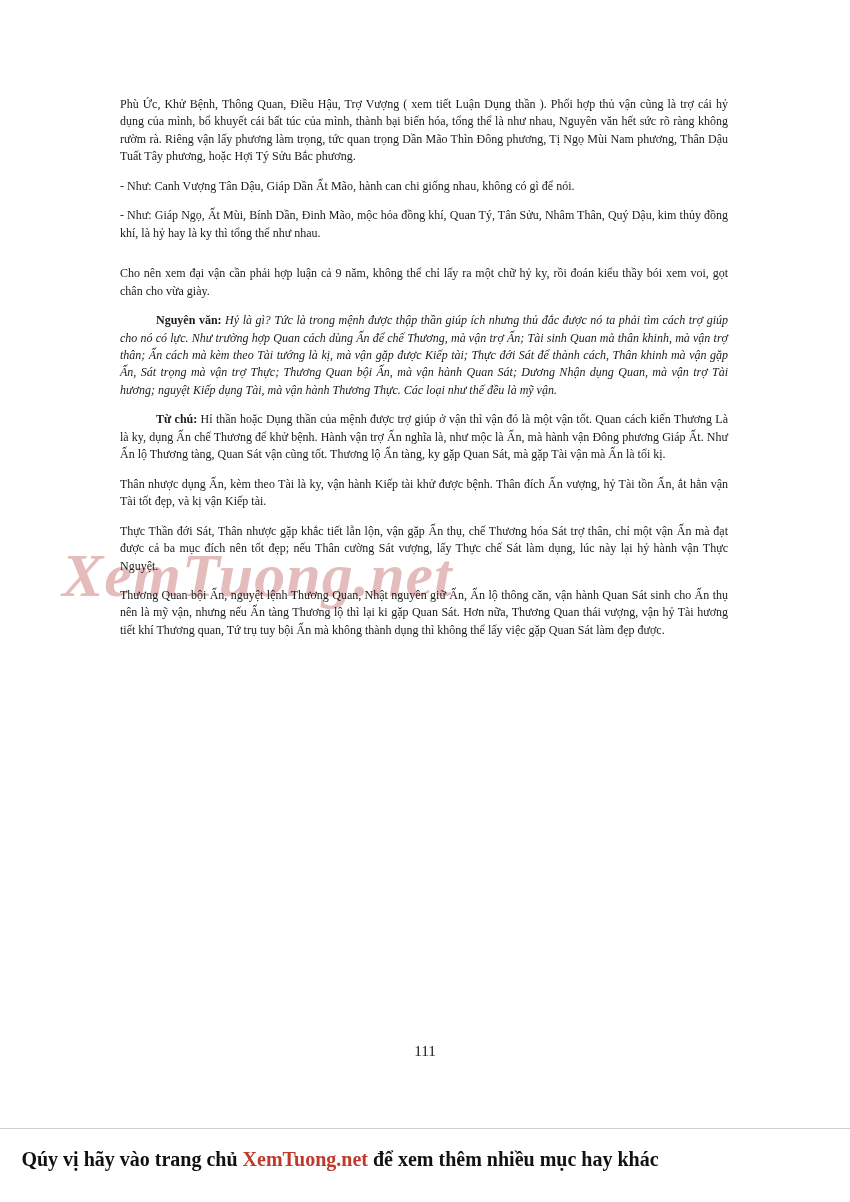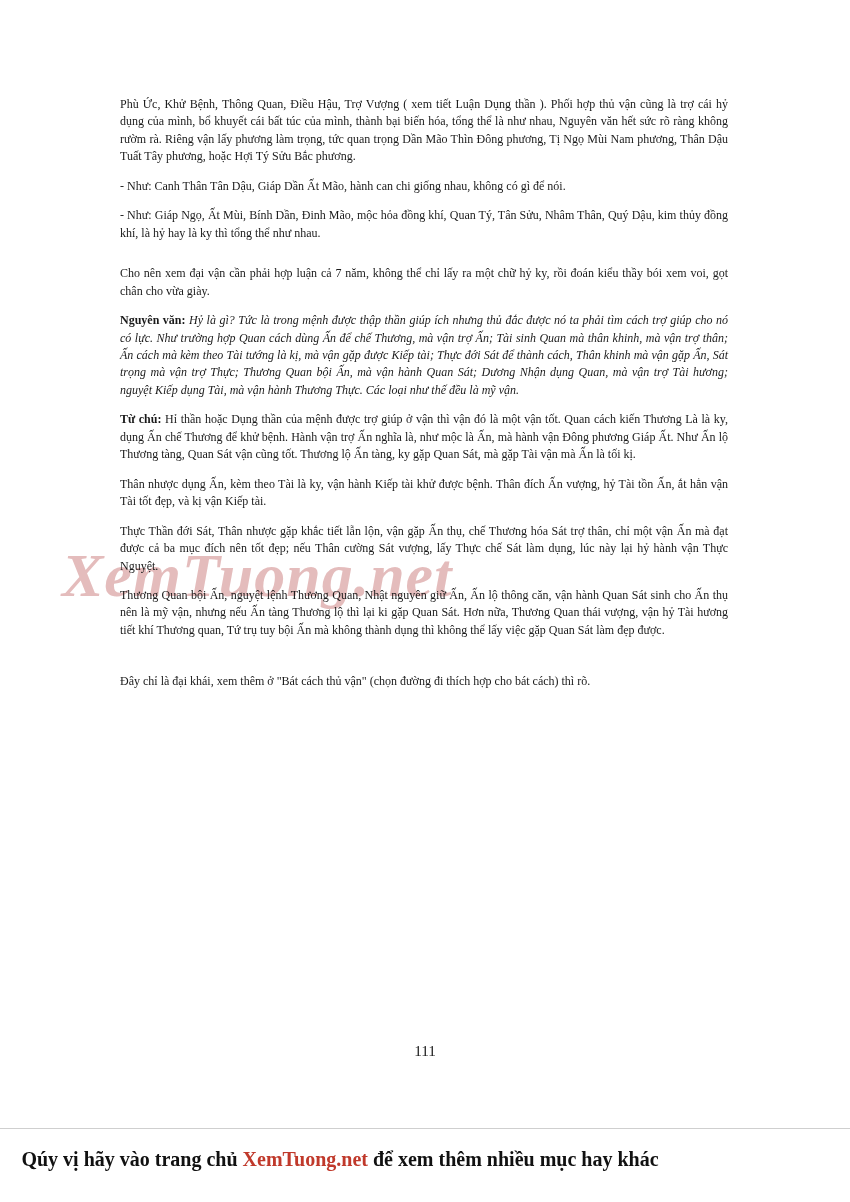--- a/index.html
+++ b/index.html
@@ -36,20 +36,21 @@
     text-indent: 0;
   }
   .para-indent {
     text-indent: 36px;
   }
   .para-dash {
     text-indent: 36px;
   }
   .bold {
     font-weight: bold;
+    margin-left: 36px;
   }
   .block-italic {
     font-style: italic;
   }
   .gap {
     height: 11px;
   }
   .page-number {
     position: absolute;
     left: 0;
@@ -112,29 +113,29 @@
 
   <div class="watermark">
     <span class="wm-red">XemTuong.net</span>
   </div>
 
   <div class="content">
 
     <p class="para-indent">Phù Ức, Khử Bệnh, Thông Quan, Điều Hậu, Trợ Vượng ( xem tiết Luận Dụng thần ). Phối hợp thủ vận cũng là trợ cái hỷ dụng của mình, bổ khuyết cái bất túc của mình, thành bại biến hóa, tổng thể là như nhau, Nguyên văn hết sức rõ ràng không rườm rà. Riêng vận lấy phương làm trọng, tức quan trọng Dần Mão Thìn Đông phương, Tị Ngọ Mùi Nam phương, Thân Dậu Tuất Tây phương, hoặc Hợi Tý Sửu Bắc phương.</p>
     <div class="gap"></div>
 
-    <p class="para-dash">- Như: Canh Thân Tân Dậu, Giáp Dần Ất Mão, hành can chi giống nhau, không có gì để nói.</p>
+    <p class="para-dash">- Như: Canh Vượng Tân Dậu, Giáp Dần Ất Mão, hành can chi giống nhau, không có gì để nói.</p>
     <div class="gap"></div>
 
     <p class="para-dash">- Như: Giáp Ngọ, Ất Mùi, Bính Dần, Đinh Mão, mộc hỏa đồng khí, Quan Tý, Tân Sửu, Nhâm Thân, Quý Dậu, kim thủy đồng khí, là hỷ hay là ky thì tổng thể như nhau.</p>
     <div class="gap"></div>
 
     <div class="gap"></div>
 
-    <p class="para-indent">Cho nên xem đại vận cần phải hợp luận cả 7 năm, không thể chỉ lấy ra một chữ hỷ ky, rồi đoán kiểu thầy bói xem voi, gọt chân cho vừa giày.</p>
+    <p class="para-indent">Cho nên xem đại vận cần phải hợp luận cả 9 năm, không thể chỉ lấy ra một chữ hỷ ky, rồi đoán kiểu thầy bói xem voi, gọt chân cho vừa giày.</p>
     <div class="gap"></div>
 
     <p class="para-indent block-italic"><span class="bold" style="font-style:normal">Nguyên văn:</span><span> Hỷ là gì? Tức là trong mệnh được thập thần giúp ích nhưng thủ đắc được nó ta phải tìm cách trợ giúp cho nó có lực. Như trường hợp Quan cách dùng Ấn để chế Thương, mà vận trợ Ấn; Tài sinh Quan mà thân khinh, mà vận trợ thân; Ấn cách mà kèm theo Tài tướng là kị, mà vận gặp được Kiếp tài; Thực đới Sát để thành cách, Thân khinh mà vận gặp Ấn, Sát trọng mà vận trợ Thực; Thương Quan bội Ấn, mà vận hành Quan Sát; Dương Nhận dụng Quan, mà vận trợ Tài hương; nguyệt Kiếp dụng Tài, mà vận hành Thương Thực. Các loại như thế đều là mỹ vận.</span></p>
     <div class="gap"></div>
 
     <p class="para-indent"><span class="bold">Từ chú:</span><span> Hỉ thần hoặc Dụng thần của mệnh được trợ giúp ở vận thì vận đó là một vận tốt. Quan cách kiến Thương Là là ky, dụng Ấn chế Thương để khử bệnh. Hành vận trợ Ấn nghĩa là, như mộc là Ấn, mà hành vận Đông phương Giáp Ất. Như Ấn lộ Thương tàng, Quan Sát vận cũng tốt. Thương lộ Ấn tàng, ky gặp Quan Sát, mà gặp Tài vận mà Ấn là tối kị.</span></p>
     <div class="gap"></div>
 
     <p class="para-indent">Thân nhược dụng Ấn, kèm theo Tài là ky, vận hành Kiếp tài khử được bệnh. Thân đích Ấn vượng, hỷ Tài tồn Ấn, ắt hẳn vận Tài tốt đẹp, và kị vận Kiếp tài.</p>
     <div class="gap"></div>
@@ -142,21 +143,20 @@
     <p class="para-indent">Thực Thần đới Sát, Thân nhược gặp khắc tiết lẫn lộn, vận gặp Ấn thụ, chế Thương hóa Sát trợ thân, chỉ một vận Ấn mà đạt được cả ba mục đích nên tốt đẹp; nếu Thân cường Sát vượng, lấy Thực chế Sát làm dụng, lúc này lại hỷ hành vận Thực Nguyệt.</p>
     <div class="gap"></div>
 
     <p class="para-indent">Thương Quan bội Ấn, nguyệt lệnh Thương Quan, Nhật nguyên giữ Ấn, Ấn lộ thông căn, vận hành Quan Sát sinh cho Ấn thụ nên là mỹ vận, nhưng nếu Ấn tàng Thương lộ thì lại ki gặp Quan Sát. Hơn nữa, Thương Quan thái vượng, vận hỷ Tài hương tiết khí Thương quan, Tứ trụ tuy bội Ấn mà không thành dụng thì không thể lấy việc gặp Quan Sát làm đẹp được.</p>
     <div class="gap"></div>
 
     <div class="gap"></div>
 
     <div class="gap"></div>
 
-    <p class="para-indent">Đây chỉ là đại khái, xem thêm ở "Bát cách thủ vận" (chọn đường đi thích hợp cho bát cách) thì rõ.</p>
 
   </div>
 
   <div class="page-number">111</div>
 
   <div class="footer-rule"></div>
 
   <div class="footer">
     <span>Qúy vị hãy vào trang chủ </span><span class="accent">XemTuong.net</span><span> để xem thêm nhiều mục hay khác</span>
   </div>

